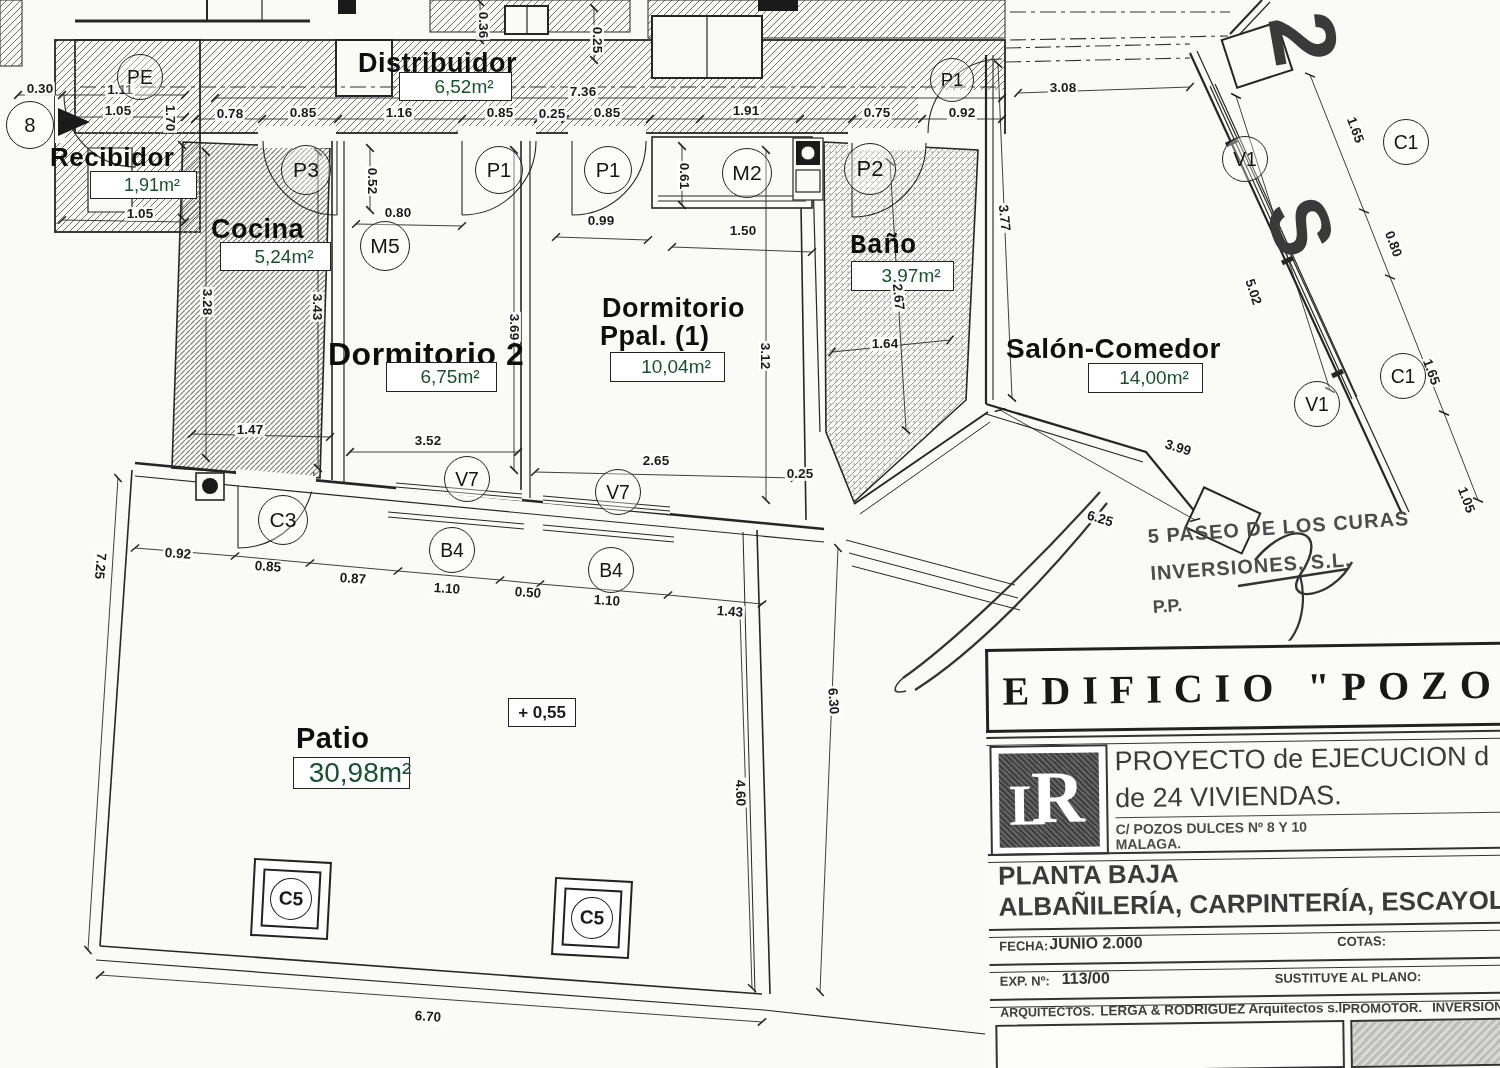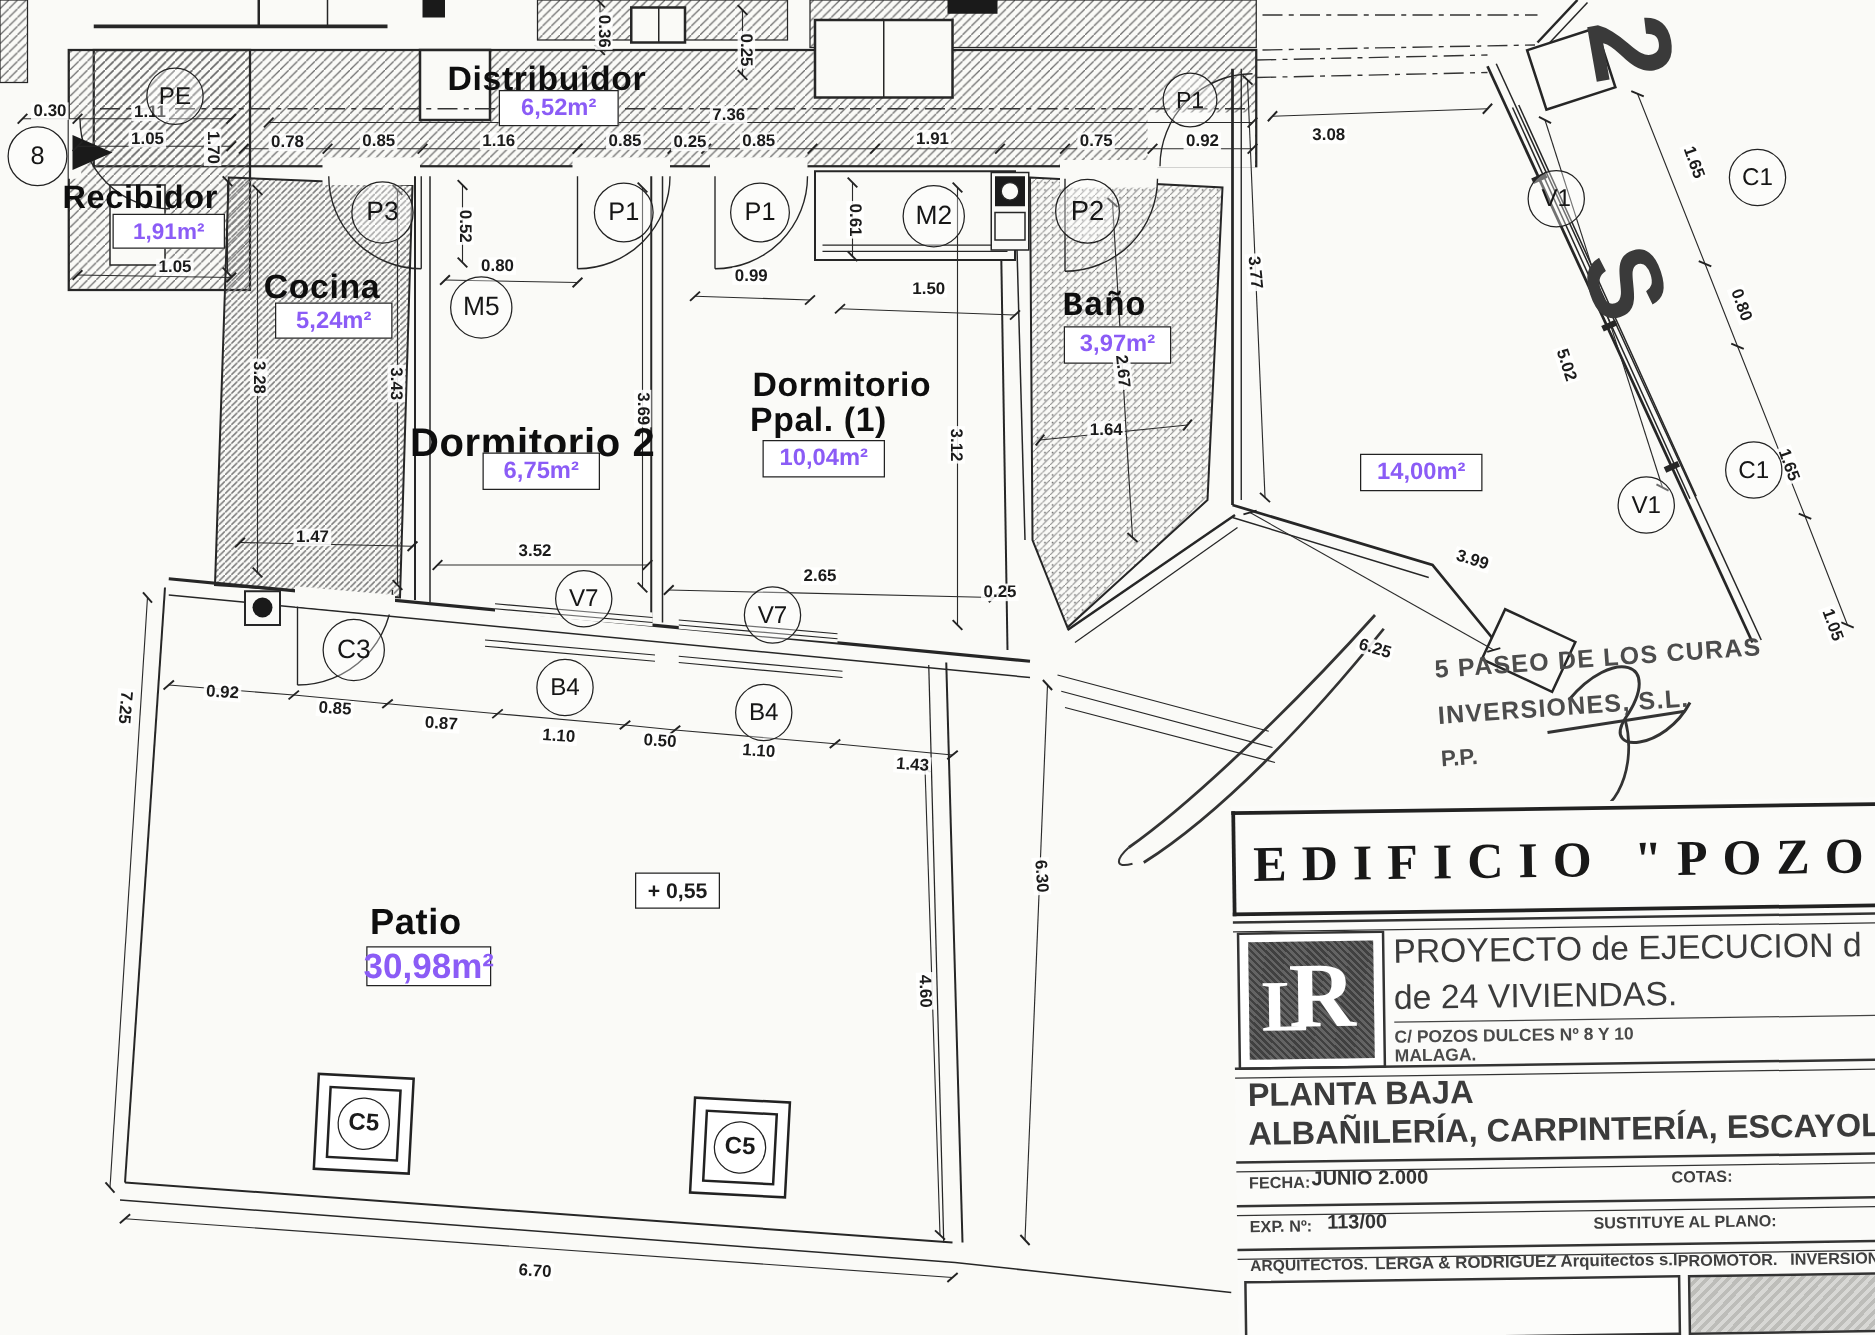--- a/index.html
+++ b/index.html
@@ -13,21 +13,21 @@
              background:rgba(255,255,255,.88);padding:0 2px;white-space:nowrap;line-height:1.05;}
   .tag{position:absolute;border:1.7px solid #222;border-radius:50%;display:flex;align-items:center;
        justify-content:center;font-weight:400;color:#161616;background:rgba(255,255,255,.35);}
   .c5sq{position:absolute;border:2.2px solid #222;background:#fff;display:flex;align-items:center;
         justify-content:center;transform:rotate(3deg);}
   .c5in{border:2px solid #222;width:72%;height:74%;display:flex;align-items:center;justify-content:center;}
   .c5c{border:1.8px solid #222;border-radius:50%;display:flex;align-items:center;justify-content:center;
        font-weight:600;}
   .room-name{position:absolute;font-weight:bold;color:#0e0e0e;white-space:nowrap;letter-spacing:.5px;}
   .area-box{position:absolute;border:1.7px solid #222;background:#fff;display:flex;align-items:center;
-            justify-content:center;font-weight:700;color:#8b5cf6;white-space:nowrap;}
+            justify-content:center;font-weight:400;color:#14532d;white-space:nowrap;padding-left:17px;}
   .street-char{position:absolute;color:#3a3a3a;font-weight:600;}
   .stamp{position:absolute;left:1150px;top:516px;transform:rotate(-4deg);color:#4c4c4c;}
   .stamp .s1{font-size:20px;font-weight:bold;letter-spacing:1px;}
   .stamp .s2{font-size:20px;font-weight:bold;letter-spacing:1px;margin-top:14px;}
   .stamp .s3{font-size:18px;font-weight:bold;margin-top:12px;}
   
   .tb{position:absolute;left:985px;top:645px;width:520px;height:430px;transform:rotate(-.8deg);
       transform-origin:0 0;background:#fbfbf9;}
   .tb-title-box{position:absolute;left:0;top:4px;width:520px;height:84px;border:3px solid #222;border-right:none;
       display:flex;align-items:center;padding-left:14px;box-sizing:border-box;}
@@ -252,20 +252,21 @@
   <div class="room-name" style="left:328px;top:336px;font-size:32px;">Dormitorio 2</div>
   <div class="area-box" style="left:386px;top:362px;width:92px;height:28px;font-size:19px;">6,75m²</div>
 
   <div class="room-name" style="left:580px;top:293px;font-size:27px;margin-left:22px;">Dormitorio</div>
   <div class="room-name" style="left:600px;top:321px;font-size:27px;">Ppal. (1)</div>
   <div class="area-box" style="left:610px;top:352px;width:96px;height:28px;font-size:19px;">10,04m²</div>
 
   <div class="room-name" style="left:850px;top:231px;font-size:27px;font-family:Liberation Mono, monospace;">Baño</div>
   <div class="area-box" style="left:851px;top:261px;width:84px;height:28px;font-size:19px;">3,97m²</div>
 
+  <div class="room-name" style="left:1006px;top:333px;font-size:28px;">Salón-Comedor</div>
   <div class="area-box" style="left:1088px;top:363px;width:96px;height:28px;font-size:19px;">14,00m²</div>
 
   <div class="room-name" style="left:296px;top:722px;font-size:29px;">Patio</div>
   <div class="area-box" style="left:293px;top:757px;width:98px;height:30px;font-size:28px;">30,98m²</div>
 
   <div class="lvl-box" style="left:508px;top:698px;width:66px;height:27px;font-size:17px;">+ 0,55</div>
 
   <div class="street-char" style="left:1278px;top:-14px;font-size:92px;transform:rotate(80deg);">2</div>
   <div class="street-char" style="left:1272px;top:178px;font-size:84px;transform:rotate(72deg);">S</div>
 
@@ -283,21 +284,21 @@
       <span class="dim-label" style="left: 230px; top: 114px; transform: translate(-50%, -50%) rotate(0deg);">0.78</span>
       <span class="dim-label" style="left: 303px; top: 113px; transform: translate(-50%, -50%) rotate(0deg);">0.85</span>
       <span class="dim-label" style="left: 399px; top: 113px; transform: translate(-50%, -50%) rotate(0deg);">1.16</span>
       <span class="dim-label" style="left: 500px; top: 113px; transform: translate(-50%, -50%) rotate(0deg);">0.85</span>
       <span class="dim-label" style="left: 552px; top: 114px; transform: translate(-50%, -50%) rotate(0deg);">0.25</span>
       <span class="dim-label" style="left: 607px; top: 113px; transform: translate(-50%, -50%) rotate(0deg);">0.85</span>
       <span class="dim-label" style="left: 583px; top: 92px; transform: translate(-50%, -50%) rotate(0deg);">7.36</span>
       <span class="dim-label" style="left: 746px; top: 111px; transform: translate(-50%, -50%) rotate(0deg);">1.91</span>
       <span class="dim-label" style="left: 877px; top: 113px; transform: translate(-50%, -50%) rotate(0deg);">0.75</span>
       <span class="dim-label" style="left: 962px; top: 113px; transform: translate(-50%, -50%) rotate(0deg);">0.92</span>
-      <span class="dim-label" style="left: 1063px; top: 88px; transform: translate(-50%, -50%) rotate(0deg); margin-top: 20px;">3.08</span>
+      <span class="dim-label" style="left: 1063px; top: 88px; transform: translate(-50%, -50%) rotate(0deg);">3.08</span>
       <span class="dim-label" style="left: 140px; top: 214px; transform: translate(-50%, -50%) rotate(0deg);">1.05</span>
       <span class="dim-label" style="left: 372px; top: 181px; transform: translate(-50%, -50%) rotate(90deg);">0.52</span>
       <span class="dim-label" style="left: 398px; top: 213px; transform: translate(-50%, -50%) rotate(0deg);">0.80</span>
       <span class="dim-label" style="left: 601px; top: 221px; transform: translate(-50%, -50%) rotate(0deg);">0.99</span>
       <span class="dim-label" style="left: 743px; top: 231px; transform: translate(-50%, -50%) rotate(0deg);">1.50</span>
       <span class="dim-label" style="left: 684px; top: 176px; transform: translate(-50%, -50%) rotate(90deg);">0.61</span>
       <span class="dim-label" style="left: 207px; top: 302px; transform: translate(-50%, -50%) rotate(90deg);">3.28</span>
       <span class="dim-label" style="left: 317px; top: 307px; transform: translate(-50%, -50%) rotate(90deg);">3.43</span>
       <span class="dim-label" style="left: 514px; top: 327px; transform: translate(-50%, -50%) rotate(90deg);">3.69</span>
       <span class="dim-label" style="left: 765px; top: 356px; transform: translate(-50%, -50%) rotate(90deg);">3.12</span>

